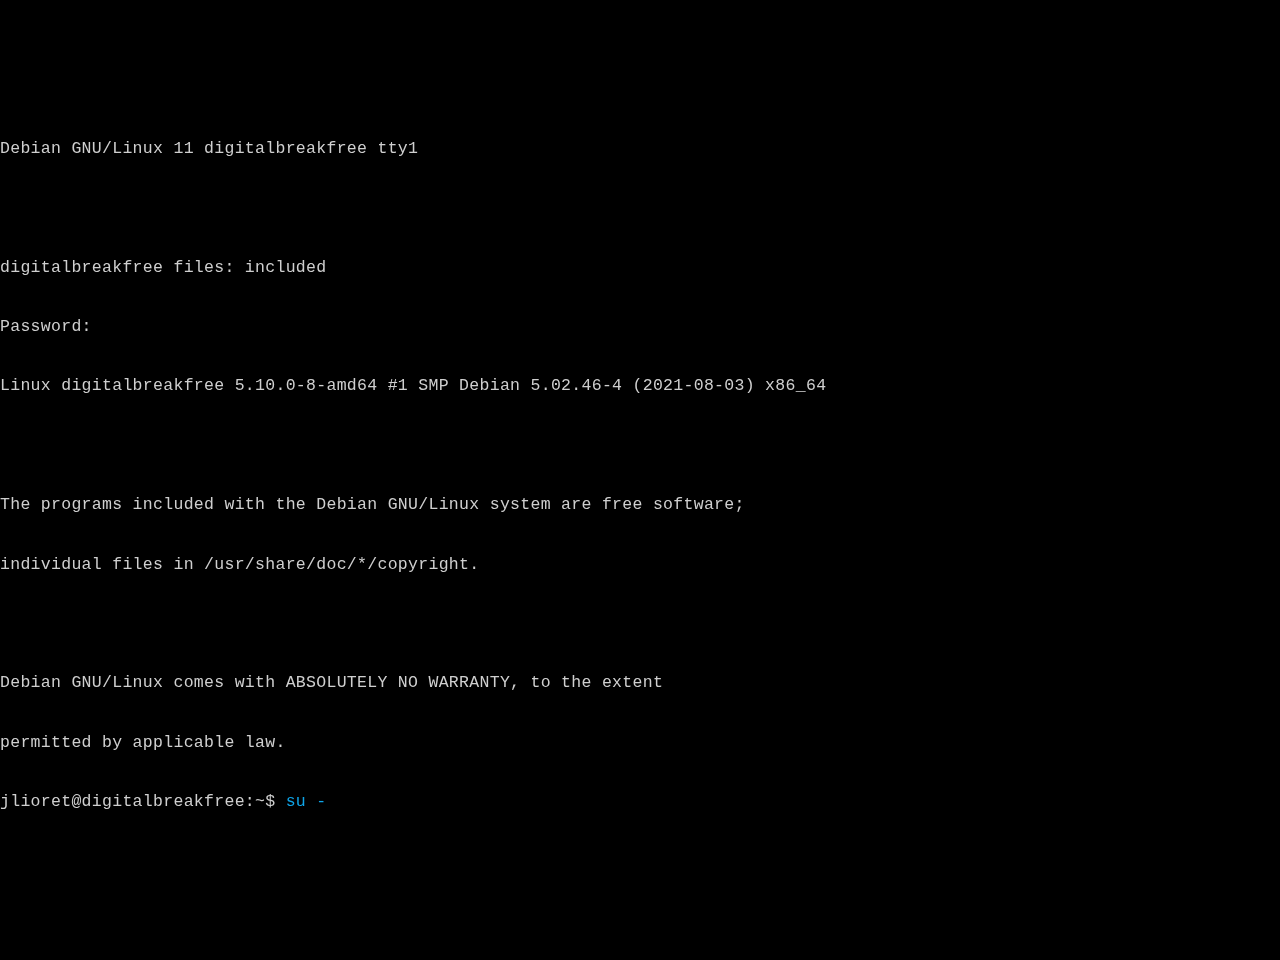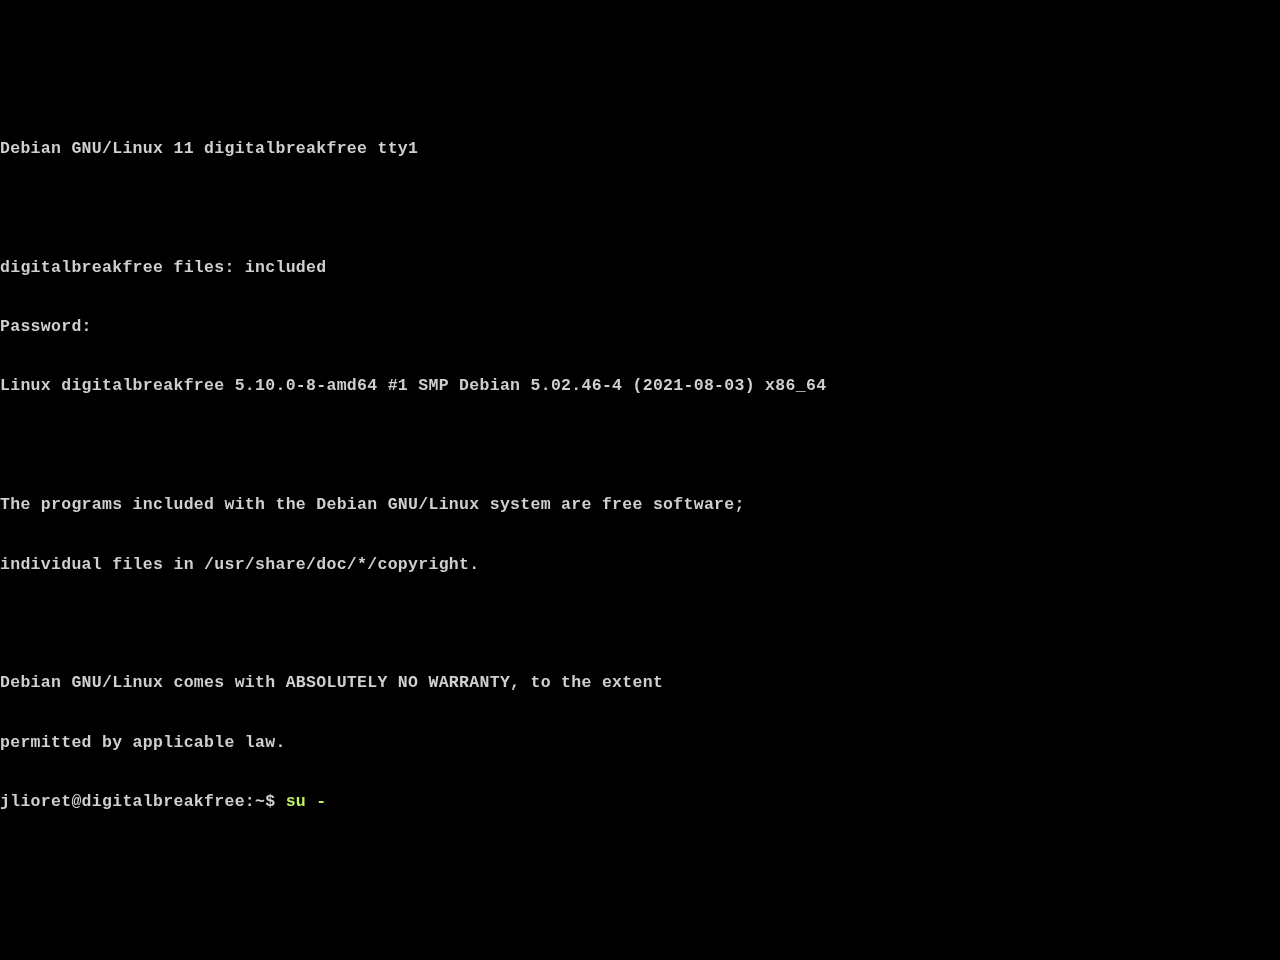--- a/index.html
+++ b/index.html
@@ -17,23 +17,22 @@
       color: #cfcfcf;
       white-space: pre;
       padding: 20px 0 0 0;
     }
     .term {
       display: block;
     }
     .line {
       display: block;
       min-height: 19.8px;
-      font-weight: bold;
     }
-    .hl { color: #bef264; }
+    .hl { color: #0ea5e9; }
     @keyframes blink { 50% { opacity: 0; } }
   </style>
 </head>
 <body>
 
 
 
 <div class="term">
   <span class="line">Debian GNU/Linux 11 digitalbreakfree tty1</span>
   <span class="line"> </span>

